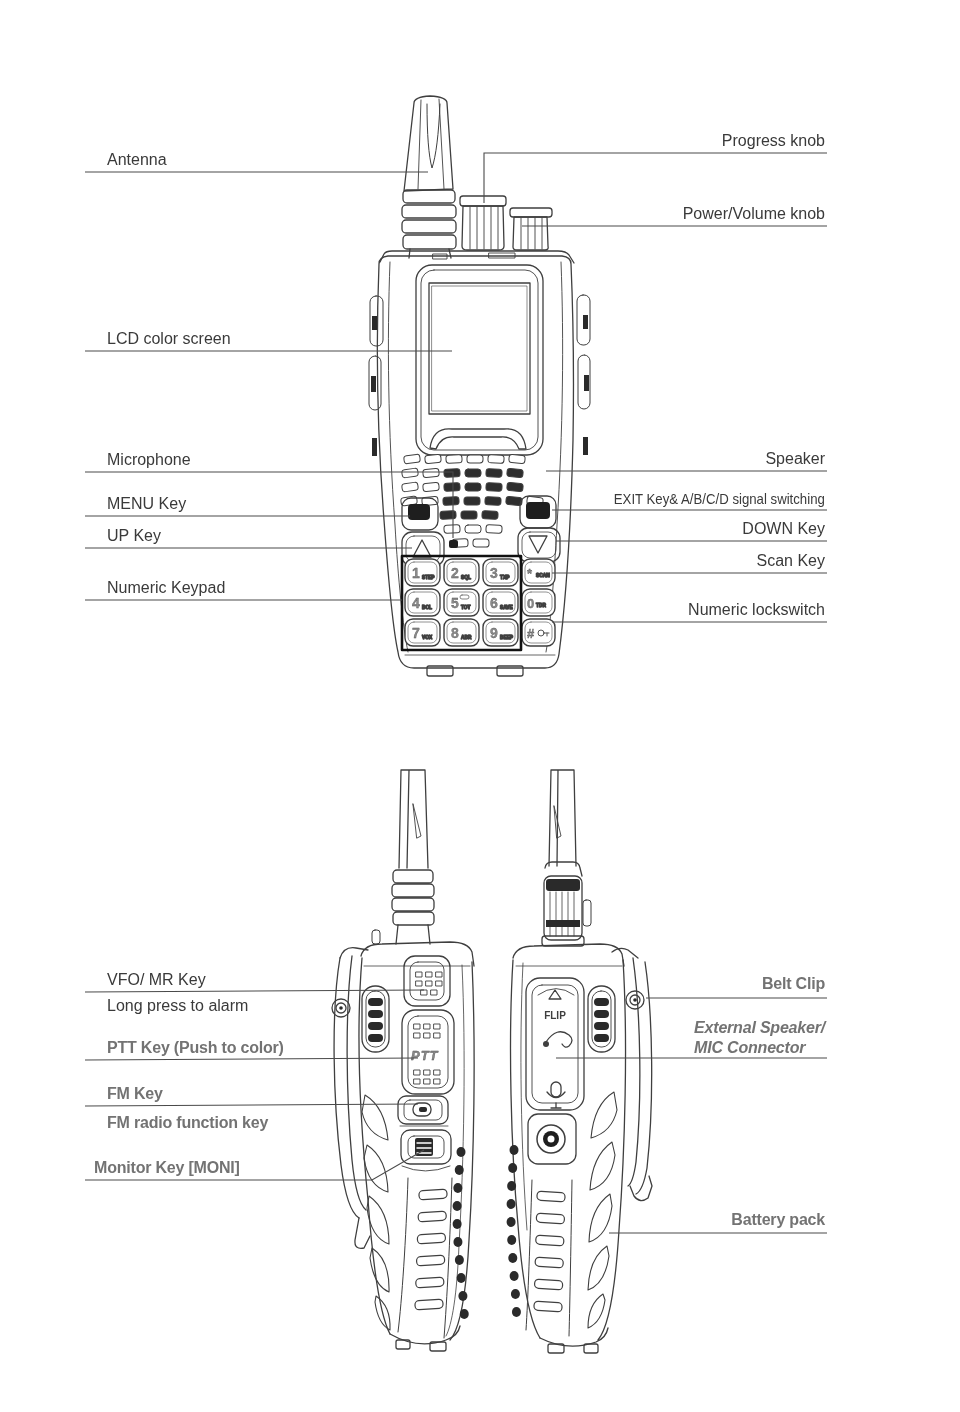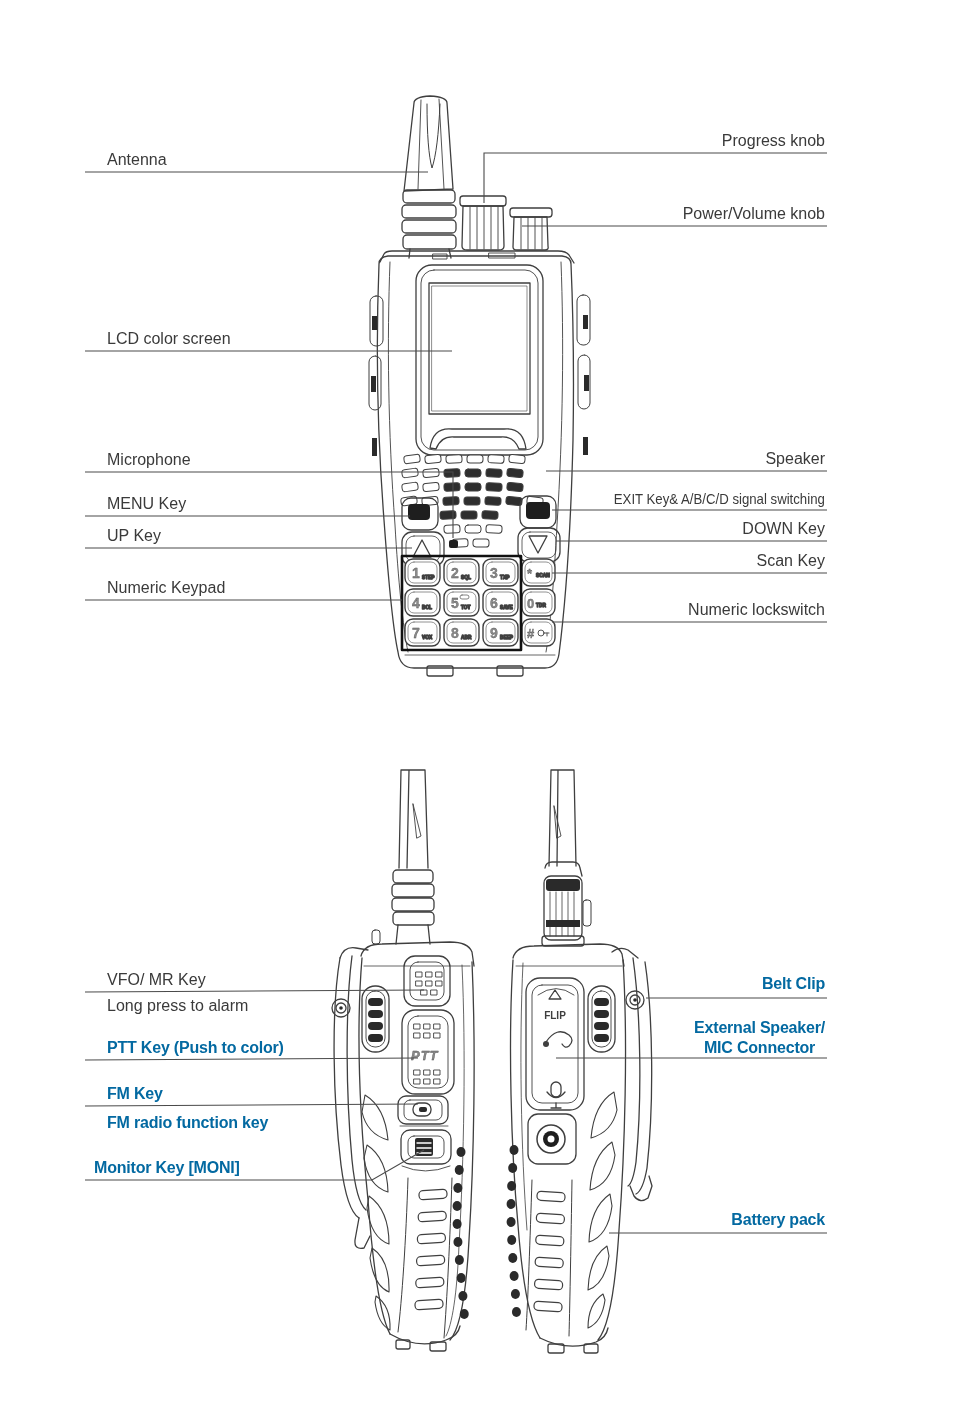--- a/index.html
+++ b/index.html
@@ -1,23 +1,23 @@
 <!DOCTYPE html>
 <html><head>
 <meta charset="utf-8">
 <style>
   html,body{margin:0;padding:0;background:#fff;}
   #stage{position:relative;width:960px;height:1412px;background:#fff;overflow:hidden;
          font-family:"Liberation Sans",sans-serif;}
   #art{position:absolute;left:0;top:0;}
   .label{position:absolute;font-size:16px;color:#3a3a3a;white-space:nowrap;line-height:19px;text-align:right;}
   .label.r{right:135px;text-align:right;}
-  .label.b{font-weight:600;color:#0369a1;letter-spacing:-0.2px;}
+  .label.b{font-weight:600;color:#737373;letter-spacing:-0.2px;}
   .label.cond{transform:scaleX(0.88);transform-origin:100% 50%;font-size:15px;}
-  .label.two{line-height:20px;text-align:center;}
+  .label.two{line-height:20px;text-align:left;font-style:italic;}
 </style>
 </head>
 <body>
 
 <div id="stage">
 
 <svg id="art" width="960" height="1412" viewBox="0 0 960 1412">
 
   <g stroke="#3f3f3f" fill="none" stroke-width="1.3" stroke-linejoin="round" stroke-linecap="round">
 

